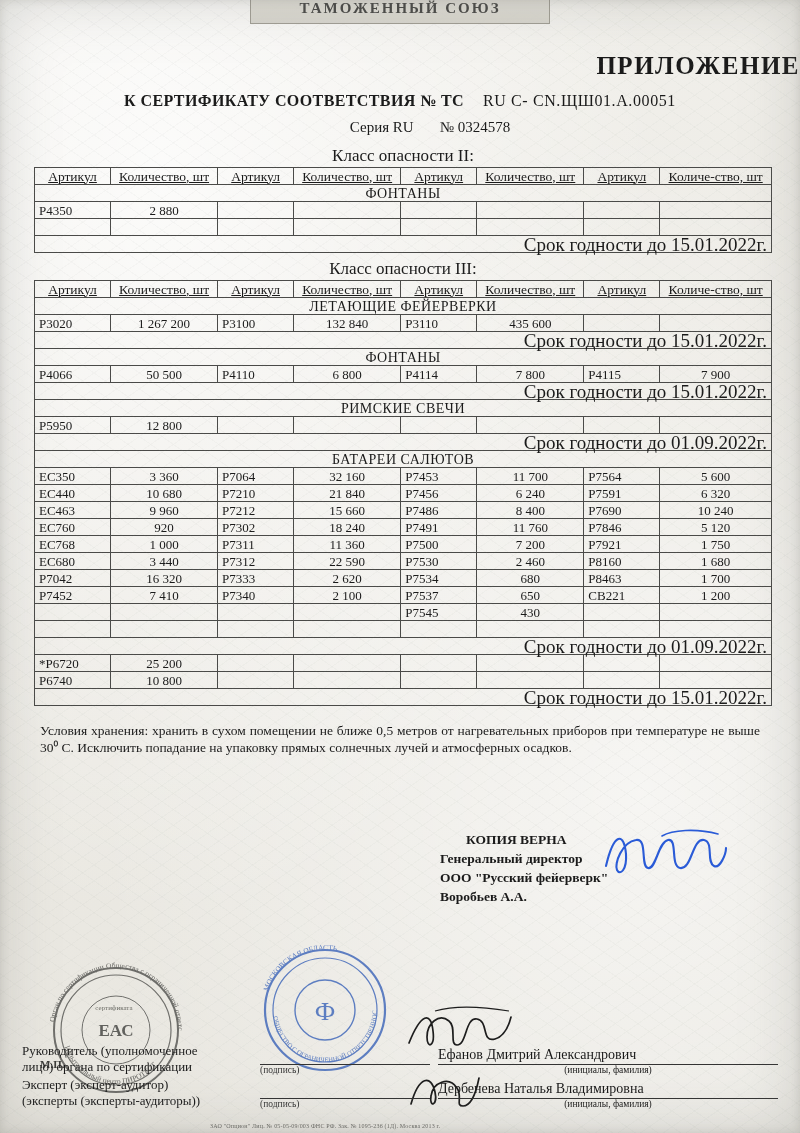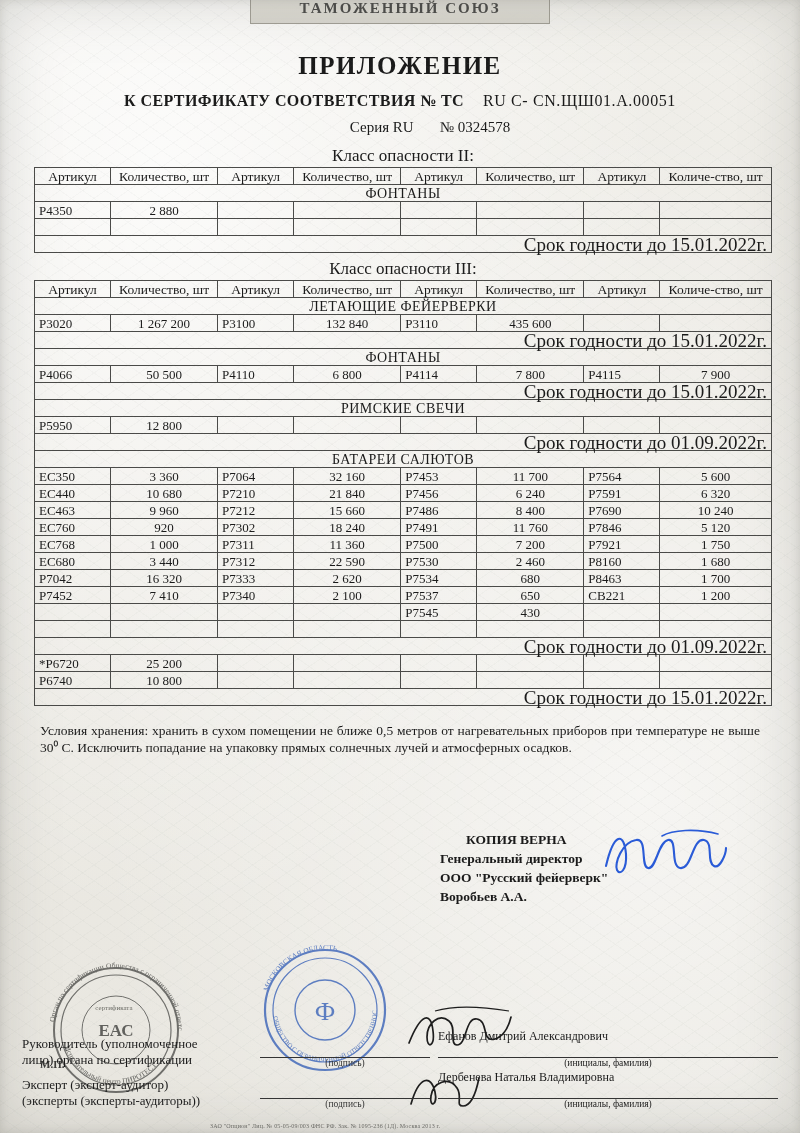--- a/index.html
+++ b/index.html
@@ -45,21 +45,21 @@
     border: 1px solid #9a978d;
     border-top: none;
     display: flex; align-items: center; justify-content: center;
     letter-spacing: 2px;
     font-weight: bold;
     font-size: 15px;
     color: #3a3a38;
     opacity: 0.92;
   }
   .title {
-    text-align: center;
+    text-align: right;
     font-size: 25px;
     font-weight: bold;
     letter-spacing: 1.5px;
     margin-top: 52px;
   }
   .subtitle-row {
     display: flex;
     justify-content: center;
     align-items: baseline;
     gap: 19px;
@@ -92,21 +92,21 @@
     border-collapse: collapse;
     font-size: 13px;
   }
   table.grid td {
     border: 1px solid #4a4a48;
     height: 17px;
     padding: 0 4px;
     line-height: 15px;
     white-space: nowrap;
   }
-  .hdr td { text-align: center; font-size: 13.5px; height: 30px; vertical-align: middle; }
+  .hdr td { text-align: center; font-size: 13.5px; height: 30px; vertical-align: middle; text-decoration: underline; }
   .section-title td {
     text-align: center;
     font-weight: normal;
     font-size: 14px;
     letter-spacing: 0.5px;
     height: 19px;
   }
   .art { width: 76px; text-align: left; padding-left: 6px; }
   .qty { text-align: center; }
   .note td {
@@ -146,25 +146,25 @@
     padding: 0 22px;
   }
   .fs-row {
     display: flex;
     align-items: flex-end;
     gap: 8px;
     font-size: 13px;
     margin-bottom: 2px;
   }
   .fs-left { width: 230px; line-height: 16px; }
-  .fs-mid { width: 170px; text-align: center; }
+  .fs-mid { width: 170px; text-align: left; }
   .fs-mid .rule { border-bottom: 1px solid #333; height: 14px; }
   .fs-mid .cap { font-size: 9.5px; color: #333; }
   .fs-right { flex: 1; }
-  .fs-right .name { border-bottom: 1px solid #333; font-size: 12px; padding-bottom: 13px; }
+  .fs-right .name { border-bottom: 1px solid #333; font-size: 14px; padding-bottom: 1px; }
   .fs-right .cap { font-size: 9.5px; text-align: center; }
   .micro {
     position: absolute; left: 210px; bottom: 4px;
     font-size: 6px; color: #6b6b66; letter-spacing: 0.2px;
   }
 
   
   .stamp { position: absolute; pointer-events: none; }
   .stamp-eac {
     left: 36px; top: 950px; width: 160px; height: 160px;

